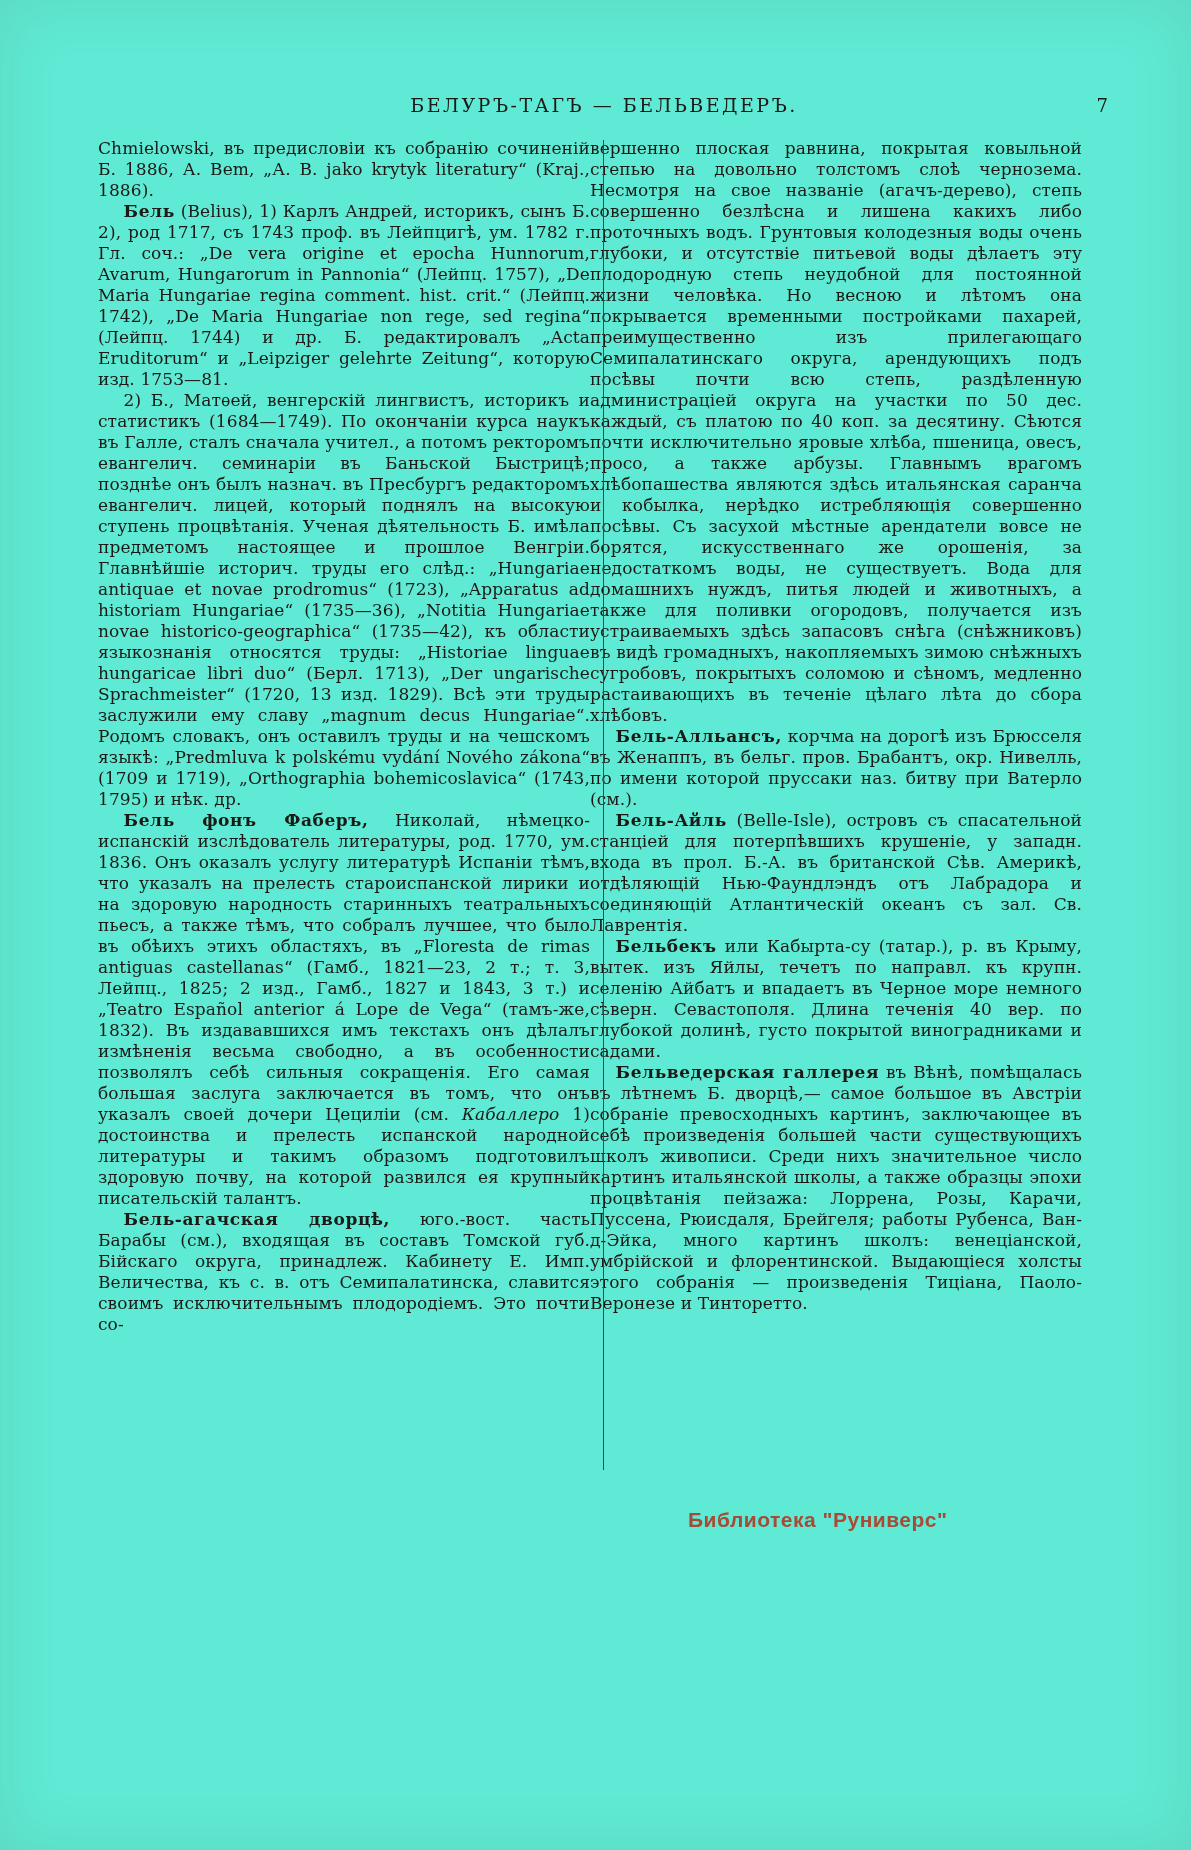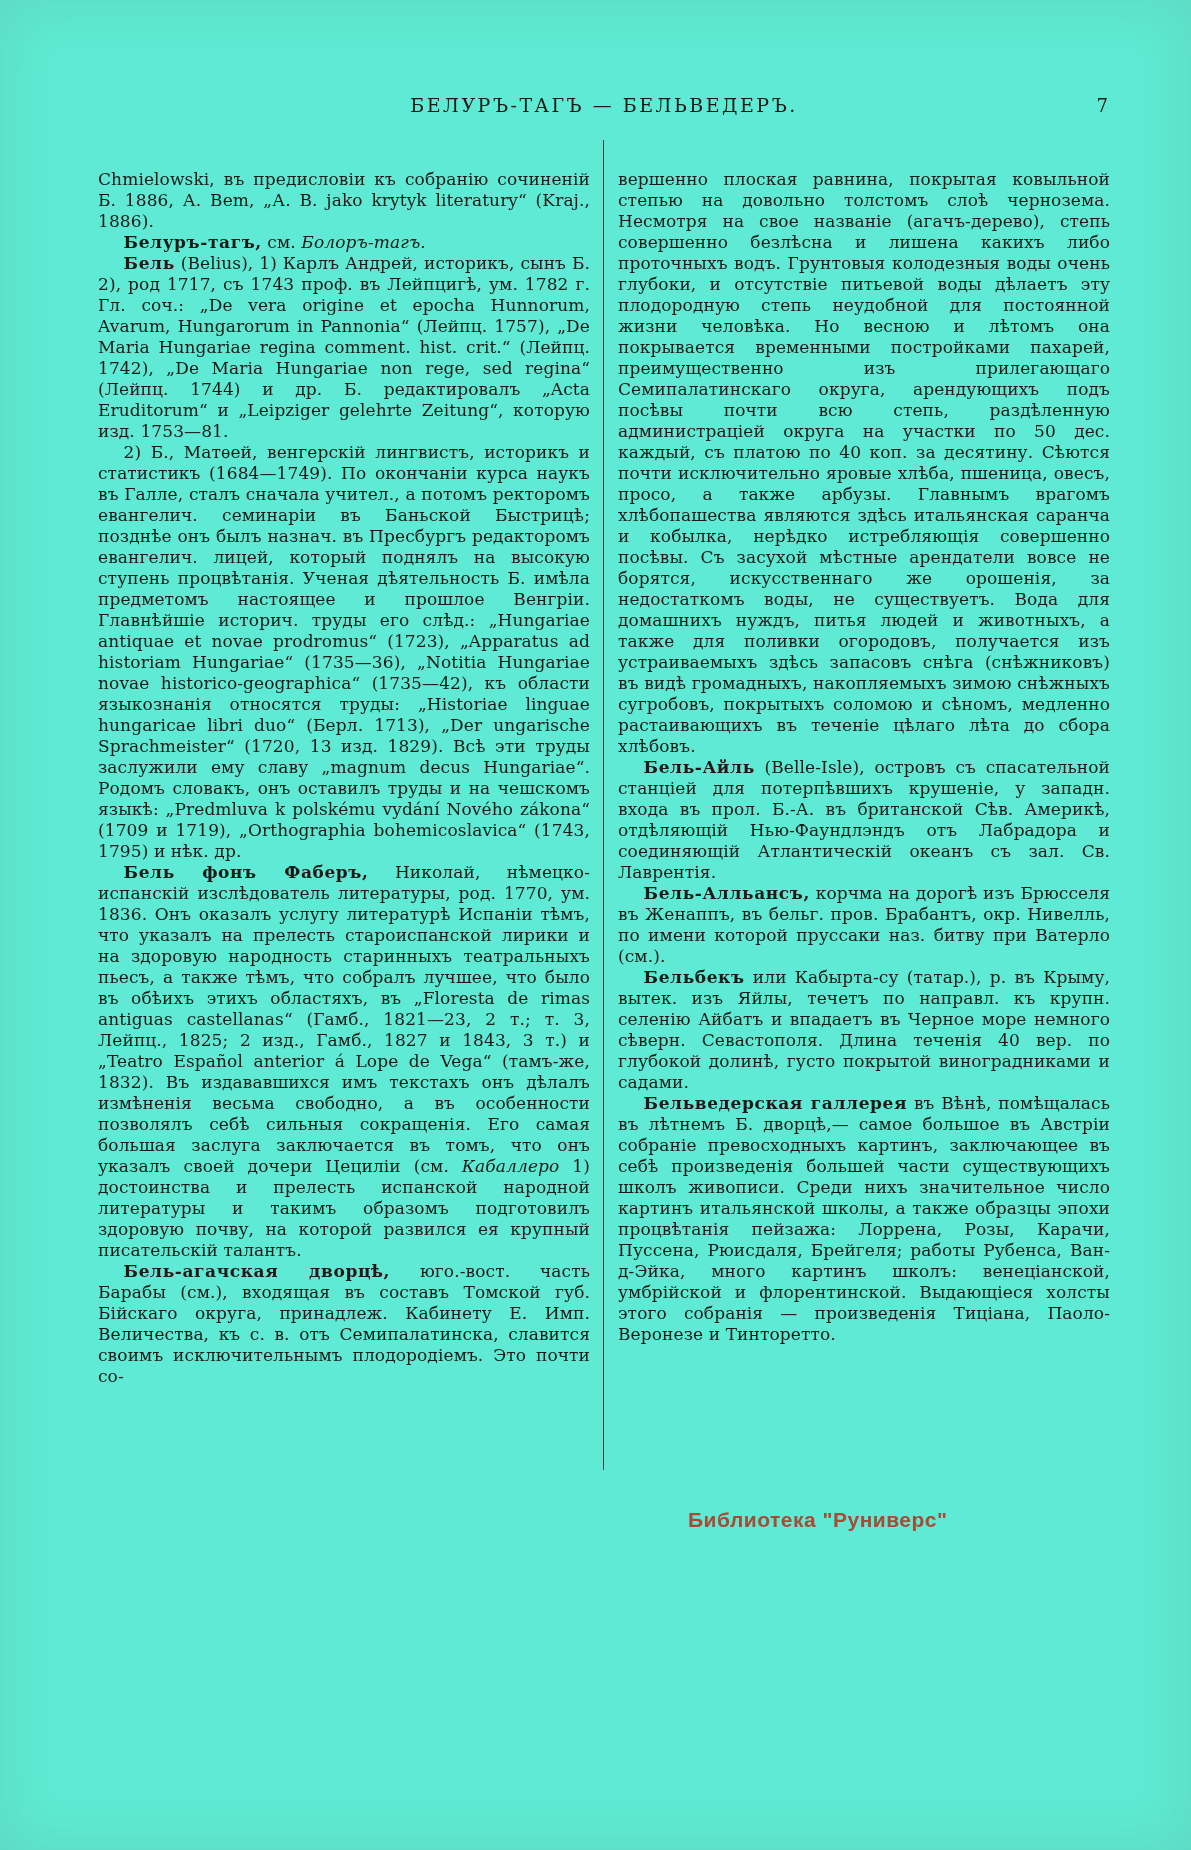--- a/index.html
+++ b/index.html
@@ -19,21 +19,21 @@
     text-align:center;
   }
   .header-title{
     font-size:19px;letter-spacing:2.5px;font-weight:normal;
   }
   .page-number{
     position:absolute;right:2px;top:1px;font-size:18px;
   }
   .columns{
     position:absolute;top:138px;left:98px;width:1012px;
-    display:flex;gap:28px;margin-top:31px;
+    display:flex;
   }
   .col{
     width:492px;
     text-align:justify;
     font-size:17px;line-height:21px;
     letter-spacing:.1px;
     hyphens:auto;
   }
   .para{margin:0;padding:0;}
   .para.indent{text-indent:1.5em;}
@@ -56,30 +56,29 @@
 <div class="page">
 
   <div class="header">
     <span class="header-title">БЕЛУРЪ-ТАГЪ  —  БЕЛЬВЕДЕРЪ.</span>
     <span class="page-number">7</span>
   </div>
 
   <div class="columns">
     <div class="col col-left">
         <p class="para"><span class="">Chmielowski, въ предисловіи къ собранію сочиненій Б. 1886, А. Bem, „А. B. jako krytyk literatury“ (Kraj., 1886).</span></p>
-        <p class="para indent"><span class="lead">Белуръ-тагъ,</span><span class=""> см. </span><span class="ital">Болоръ-тагъ.</span></p>
         <p class="para indent"><span class="lead">Бель</span><span class=""> (Belius), 1) Карлъ Андрей, историкъ, сынъ Б. 2), род 1717, съ 1743 проф. въ Лейпцигѣ, ум. 1782 г. Гл. соч.: „De vera origine et epocha Hunnorum, Avarum, Hungarorum in Pannonia“ (Лейпц. 1757), „De Maria Hungariae regina comment. hist. crit.“ (Лейпц. 1742), „De Maria Hungariae non rege, sed regina“ (Лейпц. 1744) и др. Б. редактировалъ „Acta Eruditorum“ и „Leipziger gelehrte Zeitung“, которую изд. 1753—81.</span></p>
         <p class="para indent"><span class="">2) Б., Матѳей, венгерскій лингвистъ, историкъ и статистикъ (1684—1749). По окончаніи курса наукъ въ Галле, сталъ сначала учител., а потомъ ректоромъ евангелич. семинаріи въ Баньской Быстрицѣ; позднѣе онъ былъ назнач. въ Пресбургъ редакторомъ евангелич. лицей, который поднялъ на высокую ступень процвѣтанія. Ученая дѣятельность Б. имѣла предметомъ настоящее и прошлое Венгріи. Главнѣйшіе историч. труды его слѣд.: „Hungariae antiquae et novae prodromus“ (1723), „Apparatus ad historiam Hungariae“ (1735—36), „Notitia Hungariae novae historico-geographica“ (1735—42), къ области языкознанія относятся труды: „Historiae linguae hungaricae libri duo“ (Берл. 1713), „Der ungarische Sprachmeister“ (1720, 13 изд. 1829). Всѣ эти труды заслужили ему славу „magnum decus Hungariae“. Родомъ словакъ, онъ оставилъ труды и на чешскомъ языкѣ: „Predmluva k polskému vydání Nového zákona“ (1709 и 1719), „Orthographia bohemicoslavica“ (1743, 1795) и нѣк. др.</span></p>
         <p class="para indent"><span class="lead">Бель фонъ Фаберъ,</span><span class=""> Николай, нѣмецко-испанскій изслѣдователь литературы, род. 1770, ум. 1836. Онъ оказалъ услугу литературѣ Испаніи тѣмъ, что указалъ на прелесть староиспанской лирики и на здоровую народность старинныхъ театральныхъ пьесъ, а также тѣмъ, что собралъ лучшее, что было въ обѣихъ этихъ областяхъ, въ „Floresta de rimas antiguas castellanas“ (Гамб., 1821—23, 2 т.; т. 3, Лейпц., 1825; 2 изд., Гамб., 1827 и 1843, 3 т.) и „Teatro Español anterior á Lope de Vega“ (тамъ-же, 1832). Въ издававшихся имъ текстахъ онъ дѣлалъ измѣненія весьма свободно, а въ особенности позволялъ себѣ сильныя сокращенія. Его самая большая заслуга заключается въ томъ, что онъ указалъ своей дочери Цециліи (см. </span><span class="ital">Кабаллеро</span><span class=""> 1) достоинства и прелесть испанской народной литературы и такимъ образомъ подготовилъ здоровую почву, на которой развился ея крупный писательскій талантъ.</span></p>
         <p class="para indent"><span class="lead">Бель-агачская дворцѣ,</span><span class=""> юго.-вост. часть Барабы (см.), входящая въ составъ Томской губ. Бійскаго округа, принадлеж. Кабинету Е. Имп. Величества, къ с. в. отъ Семипалатинска, славится своимъ исключительнымъ плодородіемъ. Это почти со-</span></p>
       </div>
     <div class="col col-right">
         <p class="para"><span class="">вершенно плоская равнина, покрытая ковыльной степью на довольно толстомъ слоѣ чернозема. Несмотря на свое названіе (агачъ-дерево), степь совершенно безлѣсна и лишена какихъ либо проточныхъ водъ. Грунтовыя колодезныя воды очень глубоки, и отсутствіе питьевой воды дѣлаетъ эту плодородную степь неудобной для постоянной жизни человѣка. Но весною и лѣтомъ она покрывается временными постройками пахарей, преимущественно изъ прилегающаго Семипалатинскаго округа, арендующихъ подъ посѣвы почти всю степь, раздѣленную администраціей округа на участки по 50 дес. каждый, съ платою по 40 коп. за десятину. Сѣются почти исключительно яровые хлѣба, пшеница, овесъ, просо, а также арбузы. Главнымъ врагомъ хлѣбопашества являются здѣсь итальянская саранча и кобылка, нерѣдко истребляющія совершенно посѣвы. Съ засухой мѣстные арендатели вовсе не борятся, искусственнаго же орошенія, за недостаткомъ воды, не существуетъ. Вода для домашнихъ нуждъ, питья людей и животныхъ, а также для поливки огородовъ, получается изъ устраиваемыхъ здѣсь запасовъ снѣга (снѣжниковъ) въ видѣ громадныхъ, накопляемыхъ зимою снѣжныхъ сугробовъ, покрытыхъ соломою и сѣномъ, медленно растаивающихъ въ теченіе цѣлаго лѣта до сбора хлѣбовъ.</span></p>
+        <p class="para indent"><span class="lead">Бель-Алльансъ,</span><span class=""> корчма на дорогѣ изъ Брюсселя въ Женаппъ, въ бельг. пров. Брабантъ, окр. Нивелль, по имени которой пруссаки наз. битву при Ватерло (см.).</span></p>
         <p class="para indent"><span class="lead">Бель-Айль</span><span class=""> (Belle-Isle), островъ съ спасательной станціей для потерпѣвшихъ крушеніе, у западн. входа въ прол. Б.-А. въ британской Сѣв. Америкѣ, отдѣляющій Нью-Фаундлэндъ отъ Лабрадора и соединяющій Атлантическій океанъ съ зал. Св. Лаврентія.</span></p>
-        <p class="para indent"><span class="lead">Бель-Алльансъ,</span><span class=""> корчма на дорогѣ изъ Брюсселя въ Женаппъ, въ бельг. пров. Брабантъ, окр. Нивелль, по имени которой пруссаки наз. битву при Ватерло (см.).</span></p>
         <p class="para indent"><span class="lead">Бельбекъ</span><span class=""> или Кабырта-су (татар.), р. въ Крыму, вытек. изъ Яйлы, течетъ по направл. къ крупн. селенію Айбатъ и впадаетъ въ Черное море немного сѣверн. Севастополя. Длина теченія 40 вер. по глубокой долинѣ, густо покрытой виноградниками и садами.</span></p>
         <p class="para indent"><span class="lead">Бельведерская галлерея</span><span class=""> въ Вѣнѣ, помѣщалась въ лѣтнемъ Б. дворцѣ,— самое большое въ Австріи собраніе превосходныхъ картинъ, заключающее въ себѣ произведенія большей части существующихъ школъ живописи. Среди нихъ значительное число картинъ итальянской школы, а также образцы эпохи процвѣтанія пейзажа: Лоррена, Розы, Карачи, Пуссена, Рюисдаля, Брейгеля; работы Рубенса, Ван-д-Эйка, много картинъ школъ: венеціанской, умбрійской и флорентинской. Выдающіеся холсты этого собранія — произведенія Тиціана, Паоло-Веронезе и Тинторетто.</span></p>
       </div>
   </div>
 
   <div class="divider"></div>
 
   <div class="watermark">Библиотека "Руниверс"</div>
 
 </div>

